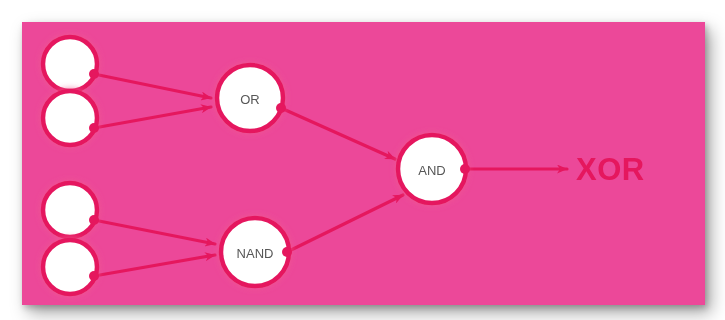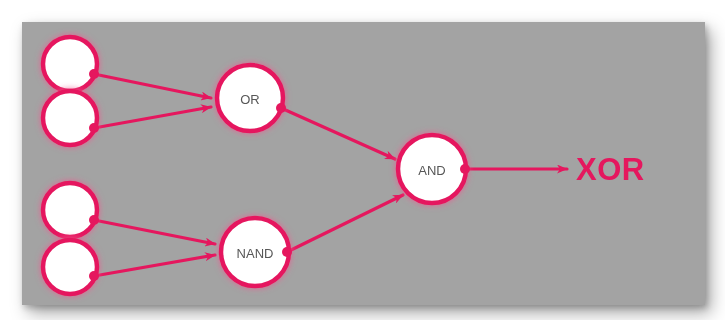--- a/index.html
+++ b/index.html
@@ -27,21 +27,21 @@
     height: 283px;
     box-shadow: 6px 8px 16px rgba(0,0,0,0.34), 2px 3px 6px rgba(0,0,0,0.22);
     background: #27333f;
   }
   #panel {
     position: absolute;
     left: 22px;
     top: 22px;
     width: 683px;
     height: 283px;
-    background: #a3a3a3;
+    background: #ec4899;
     overflow: hidden;
   }
   #graph-svg {
     position: absolute;
     left: 0;
     top: 0;
     width: 683px;
     height: 283px;
     display: block;
   }

